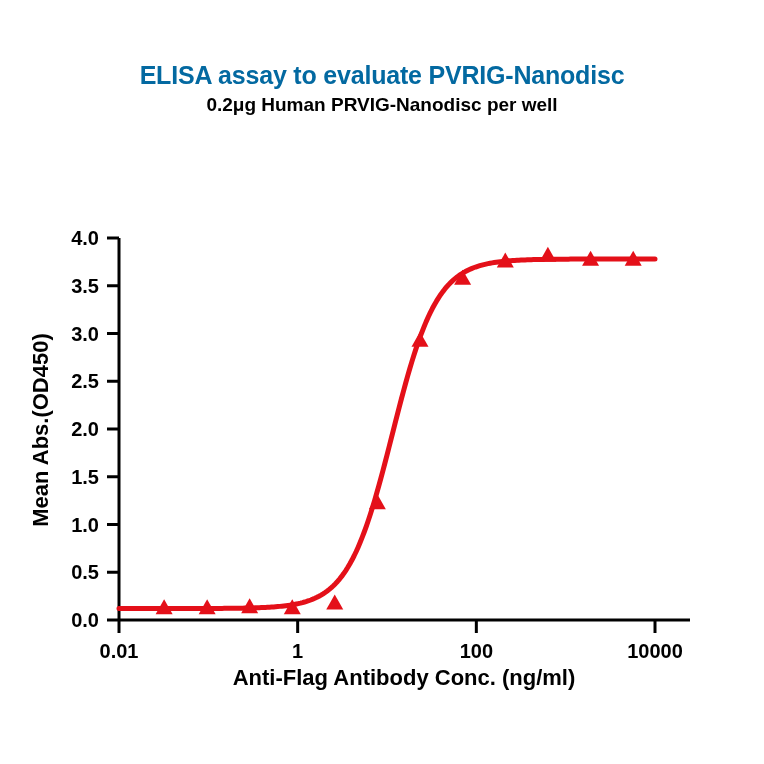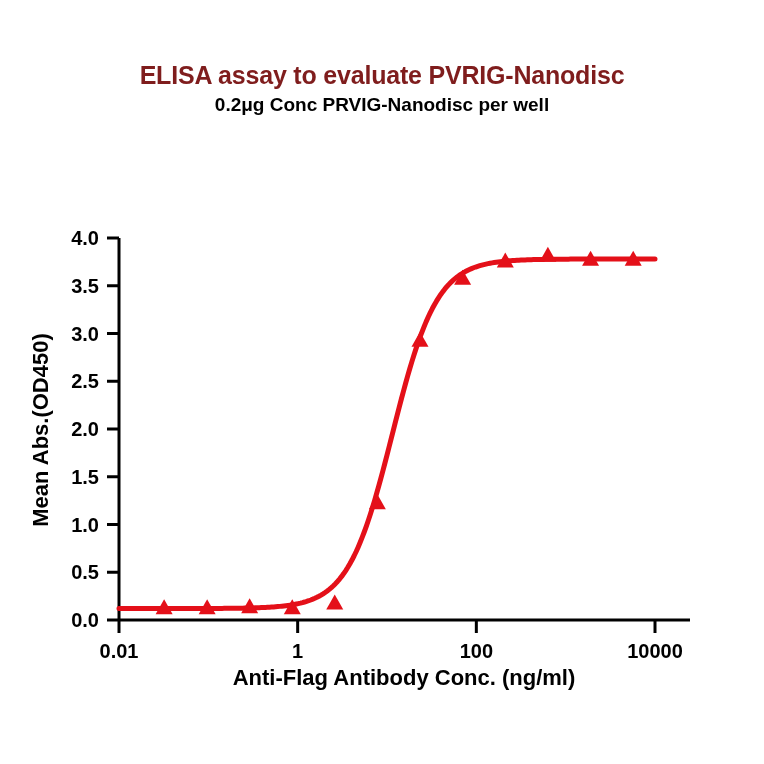--- a/index.html
+++ b/index.html
@@ -22,21 +22,21 @@
   .title-block {
     position: absolute;
     left: 0;
     top: 62px;
     width: 764px;
     text-align: center;
   }
   .chart-title {
     font-size: 25px;
     font-weight: bold;
-    color: #7f1d1d;
+    color: #0369a1;
     letter-spacing: -0.2px;
     line-height: 1.1;
   }
   .chart-subtitle {
     font-size: 19px;
     font-weight: bold;
     color: #000000;
     margin-top: 5px;
     line-height: 1.1;
   }
@@ -58,21 +58,21 @@
     fill: #000000;
   }
 </style>
 </head>
 <body>
 
 <div id="figure">
 
   <div class="title-block">
     <div class="chart-title">ELISA assay to evaluate PVRIG-Nanodisc</div>
-    <div class="chart-subtitle">0.2μg Conc PRVIG-Nanodisc per well</div>
+    <div class="chart-subtitle">0.2μg Human PRVIG-Nanodisc per well</div>
   </div>
 
   <svg id="plot-svg" width="764" height="764">
     <g id="axes-group">
       <line id="y-axis-line" x1="119" y1="238" x2="119" y2="620" stroke="#000000" stroke-width="3"></line>
       <line id="x-axis-line" x1="119" y1="620" x2="690" y2="620" stroke="#000000" stroke-width="3"></line>
     </g>
     <g id="y-ticks">
         <line x1="107" y1="620" x2="119" y2="620" stroke="#000000" stroke-width="3"></line>
         <text x="99" y="627" text-anchor="end" class="tick-label">0.0</text>

